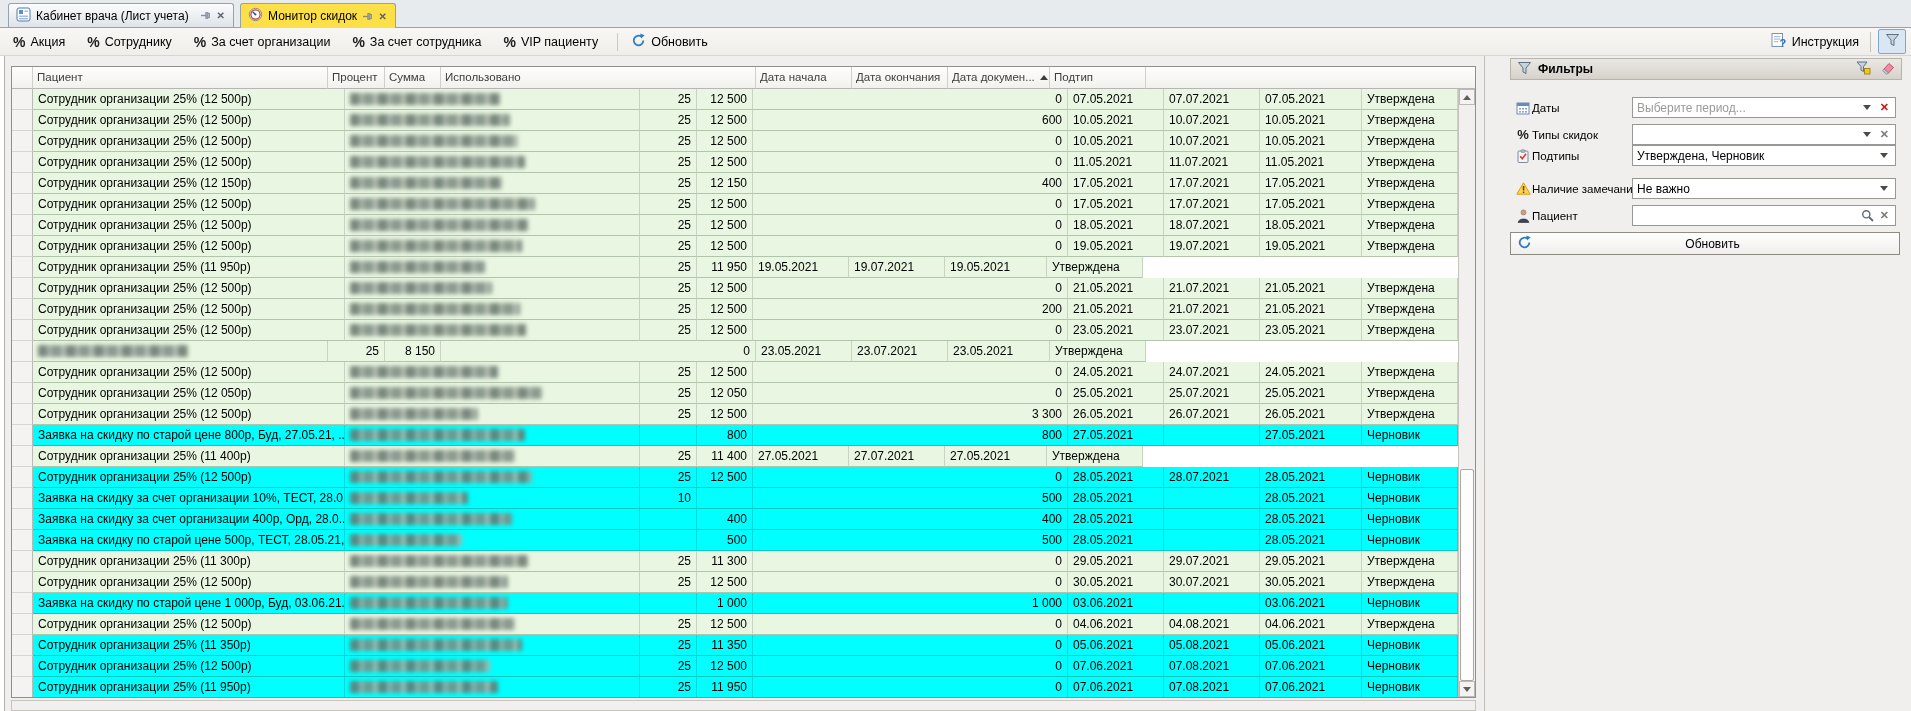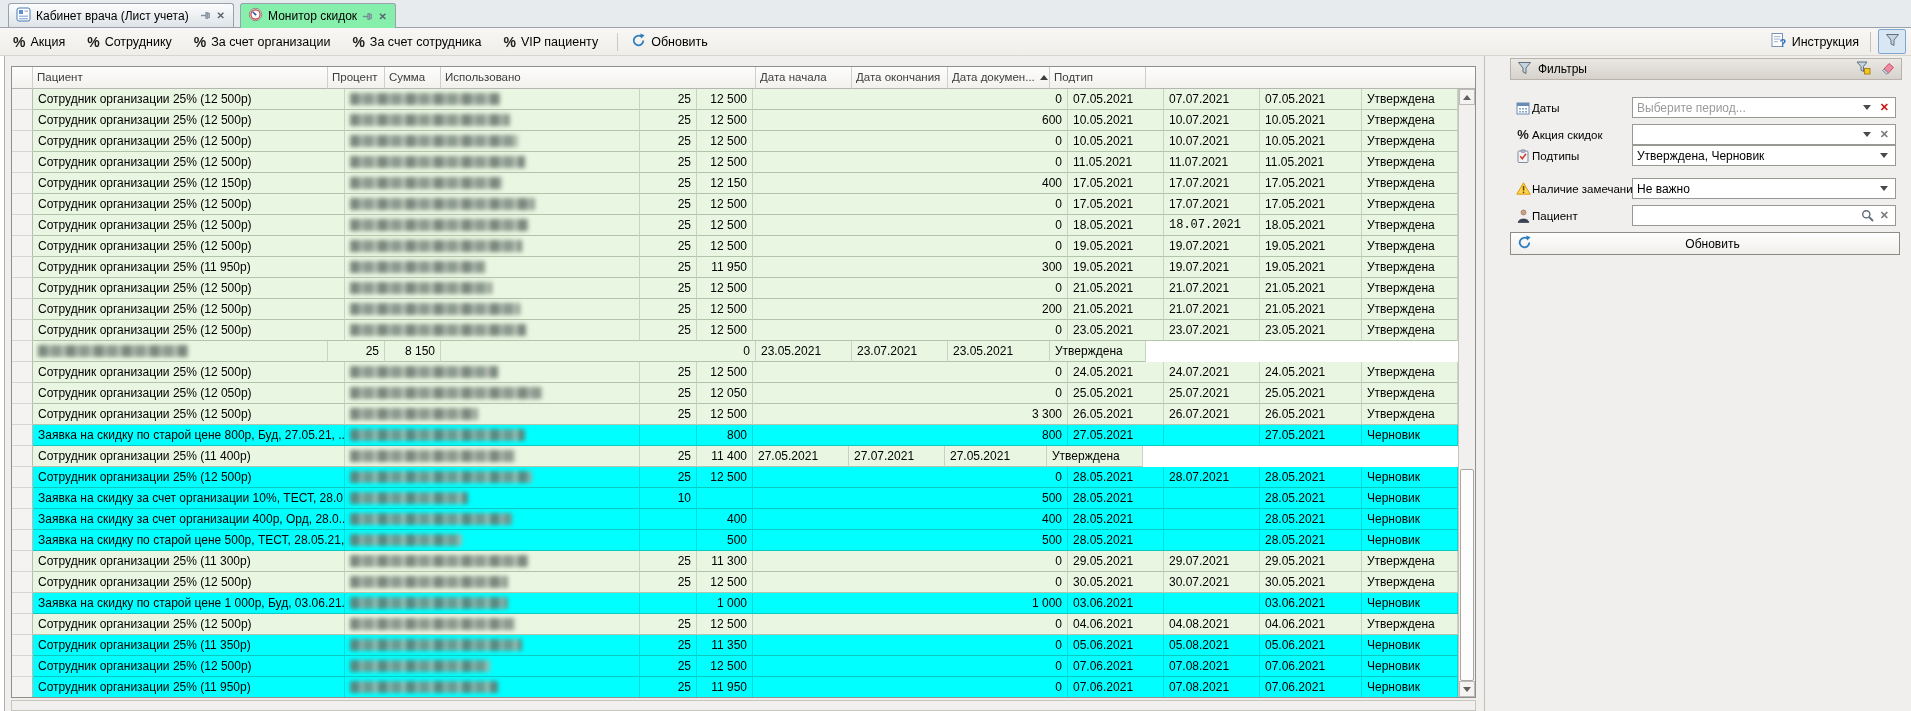--- a/index.html
+++ b/index.html
@@ -7,21 +7,21 @@
        font-family:"Liberation Sans",sans-serif;font-size:12px;color:#000;}
   .app{position:relative;width:1911px;height:711px;}
 
   
   .tabbar{position:absolute;left:0;top:0;width:100%;height:28px;background:#e8ebee;
           border-bottom:1px solid #98a2ad;box-sizing:border-box;}
   .tab{position:absolute;top:3px;height:24px;display:flex;align-items:center;gap:5px;
        padding:0 7px;box-sizing:border-box;border:1px solid #98a2ad;border-bottom:none;
        border-radius:3px 3px 0 0;font-size:12px;white-space:nowrap;cursor:default;}
   .tab.inactive{left:8px;width:226px;background:linear-gradient(#fbfcfd,#dfe3e8);}
-  .tab.active{left:240px;width:156px;height:25px;background:#86efac;z-index:3;}
+  .tab.active{left:240px;width:156px;height:25px;background:#fde047;z-index:3;}
   .tablabel{flex:1;overflow:hidden;}
   .pin{display:inline-flex;opacity:.8;}
   .closex{font-size:10px;color:#5a6470;font-weight:bold;padding:0 1px;}
 
   
   .toolbar{position:absolute;left:0;top:28px;width:100%;height:28px;box-sizing:border-box;
            background:linear-gradient(#f8f7f5,#efeeea);border-bottom:1px solid #d9d5cf;
            display:flex;align-items:center;padding-left:10px;}
   .tbtn{display:flex;align-items:center;gap:5px;margin-right:16px;padding:2px 3px;border-radius:2px;}
   .pcticon{font-weight:bold;font-size:14px;color:#1c1c1c;line-height:14px;}
@@ -68,21 +68,21 @@
   
   .hscroll{position:absolute;left:11px;top:700px;width:1465px;height:11px;background:#f1f0ee;
            border:1px solid #c8c5bf;box-sizing:border-box;}
   .leftstrip{position:absolute;left:0;top:56px;width:4px;height:655px;background:#ffffff;border-right:1px solid #b5b2ad;}
   .splitline{position:absolute;left:1484px;top:56px;width:1px;height:655px;background:#c2bfba;}
 
   
   .fp{position:absolute;left:1508px;top:56px;width:398px;height:655px;}
   .fp-header{position:absolute;left:2px;top:2px;width:392px;height:22px;box-sizing:border-box;
              background:linear-gradient(#eae8e4,#d6d2cb);border:1px solid #b8b4ac;
-             display:flex;align-items:center;gap:6px;padding:0 6px;font-weight:normal;font-size:12px;}
+             display:flex;align-items:center;gap:6px;padding:0 6px;font-weight:bold;font-size:12px;}
   .fp-hicons{margin-left:auto;display:flex;align-items:center;gap:9px;}
   .frow{position:absolute;left:6px;width:386px;height:21px;display:flex;align-items:center;}
   .ficon{width:18px;display:inline-flex;justify-content:center;}
   .ficon .pcticon{font-size:13px;}
   .flabel{font-size:11.5px;white-space:nowrap;}
   .fbox{position:absolute;left:118px;width:264px;height:21px;box-sizing:border-box;background:#fff;
         border:1px solid #989894;display:flex;align-items:center;padding:0 4px;gap:4px;}
   .fval{flex:1;font-size:12px;white-space:nowrap;overflow:hidden;}
   .fval.ph{color:#9a9a9a;}
   .combo{width:0;height:0;border-left:4px solid transparent;border-right:4px solid transparent;
@@ -311,21 +311,21 @@
         <div class="grow approved">
           <div class="cell sel" style="width: 21px;"></div>
           <div class="cell" style="width: 312px;">Сотрудник организации 25% (12 500р)</div>
           <div class="cell" style="width: 295px;">
             <div class="blurname" style="width: 178px;"></div>
           </div>
           <div class="cell ar" style="width: 57px;">25</div>
           <div class="cell ar" style="width: 56px;">12 500</div>
           <div class="cell ar" style="width: 315px;">0</div>
           <div class="cell" style="width: 96px;">18.05.2021</div>
-          <div class="cell" style="width: 96px; font-family: Liberation Mono, monospace;">18.07.2021</div>
+          <div class="cell" style="width: 96px;">18.07.2021</div>
           <div class="cell" style="width: 102px;">18.05.2021</div>
           <div class="cell" style="width: 96px;">Утверждена</div>
         </div>
         <div class="grow approved">
           <div class="cell sel" style="width: 21px;"></div>
           <div class="cell" style="width: 312px;">Сотрудник организации 25% (12 500р)</div>
           <div class="cell" style="width: 295px;">
             <div class="blurname" style="width: 172px;"></div>
           </div>
           <div class="cell ar" style="width: 57px;">25</div>
@@ -337,21 +337,20 @@
           <div class="cell" style="width: 96px;">Утверждена</div>
         </div>
         <div class="grow approved">
           <div class="cell sel" style="width: 21px;"></div>
           <div class="cell" style="width: 312px;">Сотрудник организации 25% (11 950р)</div>
           <div class="cell" style="width: 295px;">
             <div class="blurname" style="width: 135px;"></div>
           </div>
           <div class="cell ar" style="width: 57px;">25</div>
           <div class="cell ar" style="width: 56px;">11 950</div>
-          <div class="cell ar" style="width: 315px;">300</div>
           <div class="cell" style="width: 96px;">19.05.2021</div>
           <div class="cell" style="width: 96px;">19.07.2021</div>
           <div class="cell" style="width: 102px;">19.05.2021</div>
           <div class="cell" style="width: 96px;">Утверждена</div>
         </div>
         <div class="grow approved">
           <div class="cell sel" style="width: 21px;"></div>
           <div class="cell" style="width: 312px;">Сотрудник организации 25% (12 500р)</div>
           <div class="cell" style="width: 295px;">
             <div class="blurname" style="width: 142px;"></div>
@@ -679,21 +678,21 @@
           <div class="fbox">
             <span class="fval ph">Выберите период...</span>
             <span class="combo"></span>
             <span class="fx red">✕</span>
           </div>
         </div>
         <div class="frow" style="top: 68px;">
           <span class="ficon">
             <span class="pcticon">%</span>
           </span>
-          <span class="flabel">Акция скидок</span>
+          <span class="flabel">Типы скидок</span>
           <div class="fbox">
             <span class="fval ph"></span>
             <span class="combo"></span>
             <span class="fx gray">✕</span>
           </div>
         </div>
         <div class="frow" style="top: 89px;">
           <span class="ficon">
             <svg width="14" height="14" viewBox="0 0 14 14">
               <rect x="2" y="2" width="10" height="11.5" rx="1" fill="#f4f4f4" stroke="#7d8aa0"></rect>

